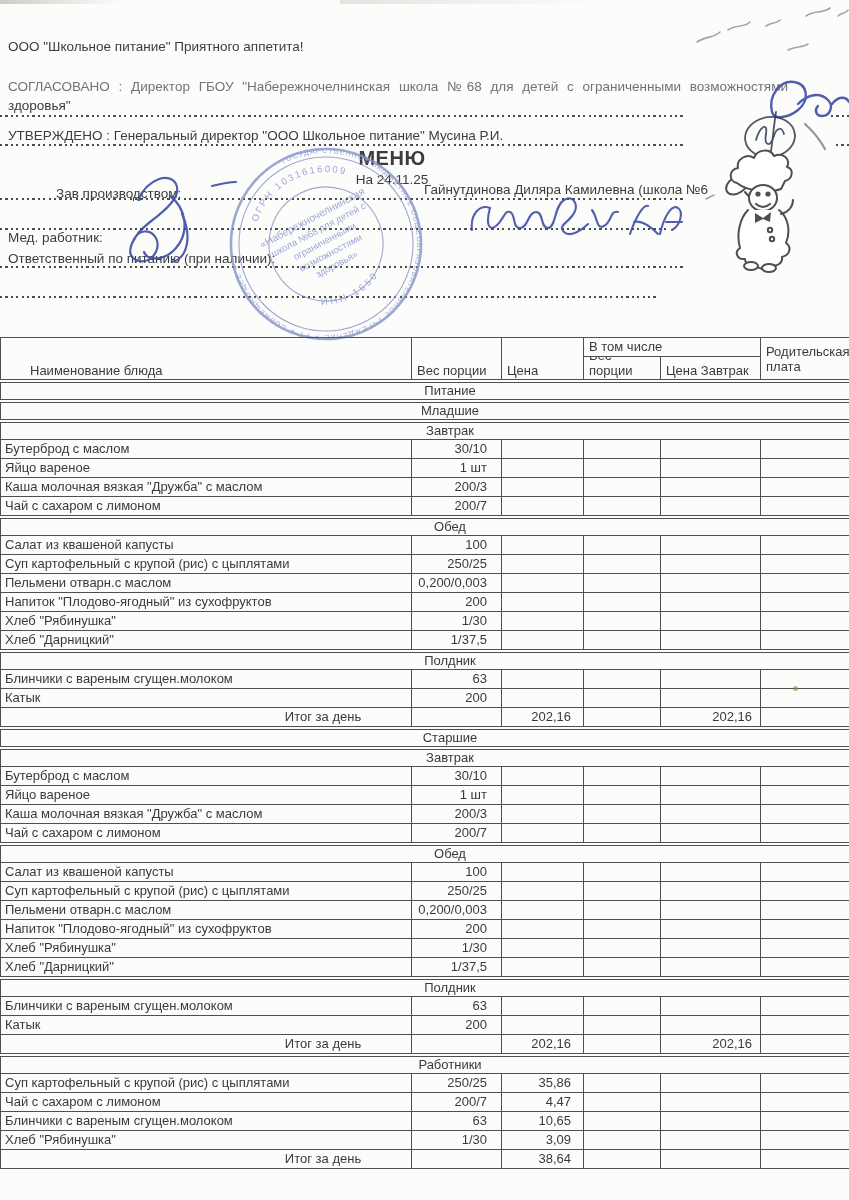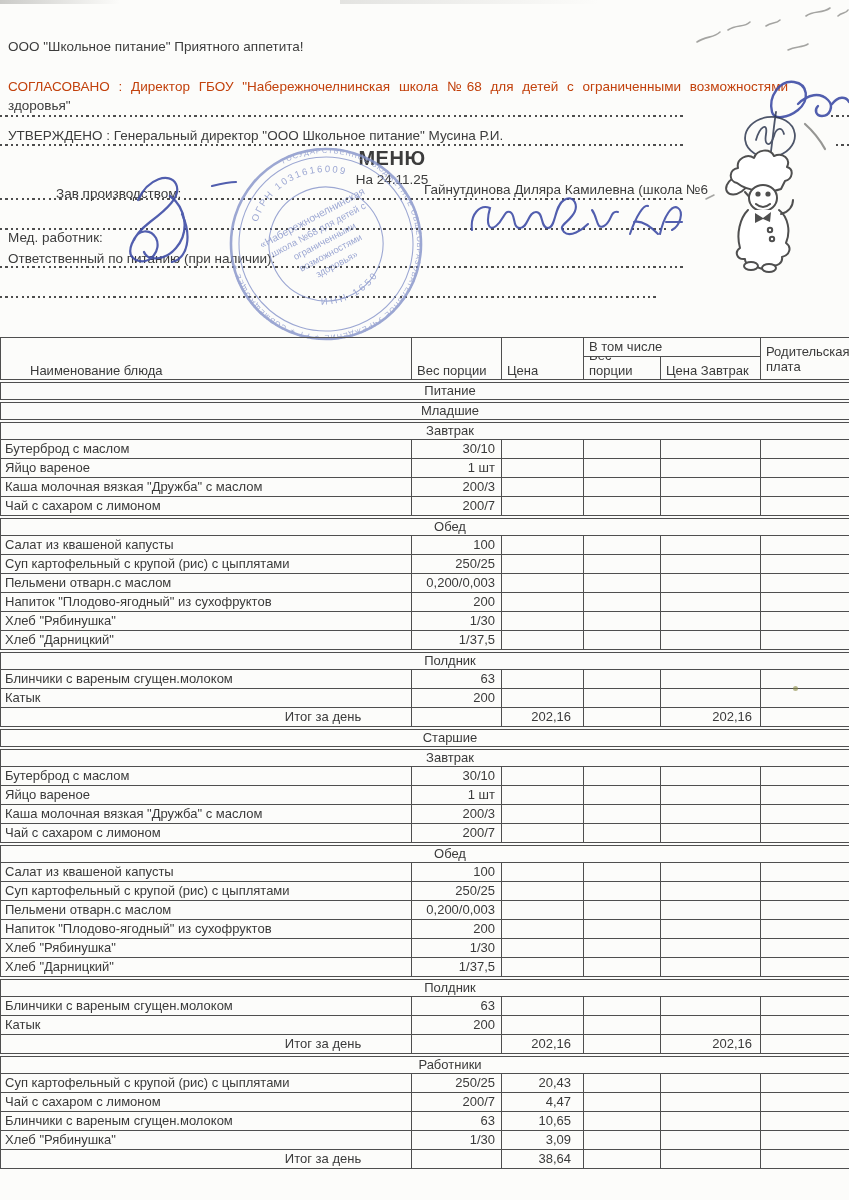--- a/index.html
+++ b/index.html
@@ -5,21 +5,21 @@
   html,body{margin:0;padding:0;background:#d8d8d4;}
   #page{
     position:relative; width:849px; height:1200px; margin:0 auto;
     background:#fcfcfa; overflow:hidden;
     font-family:"Liberation Sans", sans-serif;
     color:#3e3e3e;
   }
   .abs{position:absolute;}
   .txt{font-size:13.5px; line-height:17px; color:#3c3c3c; white-space:nowrap;}
   .agreed{
-    width:780px; font-size:13.5px; line-height:20px; color:#c2410c;
+    width:780px; font-size:13.5px; line-height:20px; color:#737373;
     text-align:justify; text-align-last:justify; white-space:normal;
   }
   .center-line{left:0; width:784px; text-align:center;}
   .menu-title{font-weight:700; font-size:20px; letter-spacing:.5px;}
   .dotline{height:2px; background:repeating-linear-gradient(90deg,#4d4d4d 0 2.2px, transparent 2.2px 5.4px);}
   .edge-smudge{height:4px; background:linear-gradient(90deg, rgba(110,110,105,.35), rgba(110,110,105,0));}
 
   
   #menu-table{position:absolute; left:0; top:337px; width:851px; font-size:13px; color:#3a3a3a;}
   .thead{
@@ -43,21 +43,21 @@
   .trow.section{
     display:block; height:16px; line-height:15px; text-align:center; padding-left:48px;
     border-top:1.6px solid #4f4f4f;
   }
   .gap{height:2px;}
   .tc{
     border-right:1.5px solid #4f4f4f; height:18px; line-height:17px;
     padding:0 4px; overflow:hidden; white-space:nowrap; box-sizing:border-box;
   }
   .tc:last-child{border-right:none;}
-  .cell-portion{text-align:right; padding-right:6px;}
+  .cell-portion{text-align:right; padding-right:14px;}
   .cell-price{text-align:right; padding-right:12px;}
   .cell-price-subsidy{text-align:right; padding-right:8px;}
   .trow.total .cell-dish{text-align:center; padding-left:238px;}
 
   svg{overflow:visible;}
   .noptr{pointer-events:none;}
 </style>
 </head>
 <body>
 
@@ -407,21 +407,21 @@
           <div class="tc cell-price">202,16</div>
           <div class="tc cell-portion-subsidy"></div>
           <div class="tc cell-price-subsidy">202,16</div>
           <div class="tc cell-parent-pay"></div>
         </div>
         <div class="gap"></div>
         <div class="trow section">Работники</div>
         <div class="trow item">
           <div class="tc cell-dish">Суп картофельный с крупой (рис) с цыплятами</div>
           <div class="tc cell-portion">250/25</div>
-          <div class="tc cell-price">20,43</div>
+          <div class="tc cell-price">35,86</div>
           <div class="tc cell-portion-subsidy"></div>
           <div class="tc cell-price-subsidy"></div>
           <div class="tc cell-parent-pay"></div>
         </div>
         <div class="trow item">
           <div class="tc cell-dish">Чай с сахаром с лимоном</div>
           <div class="tc cell-portion">200/7</div>
           <div class="tc cell-price">4,47</div>
           <div class="tc cell-portion-subsidy"></div>
           <div class="tc cell-price-subsidy"></div>

